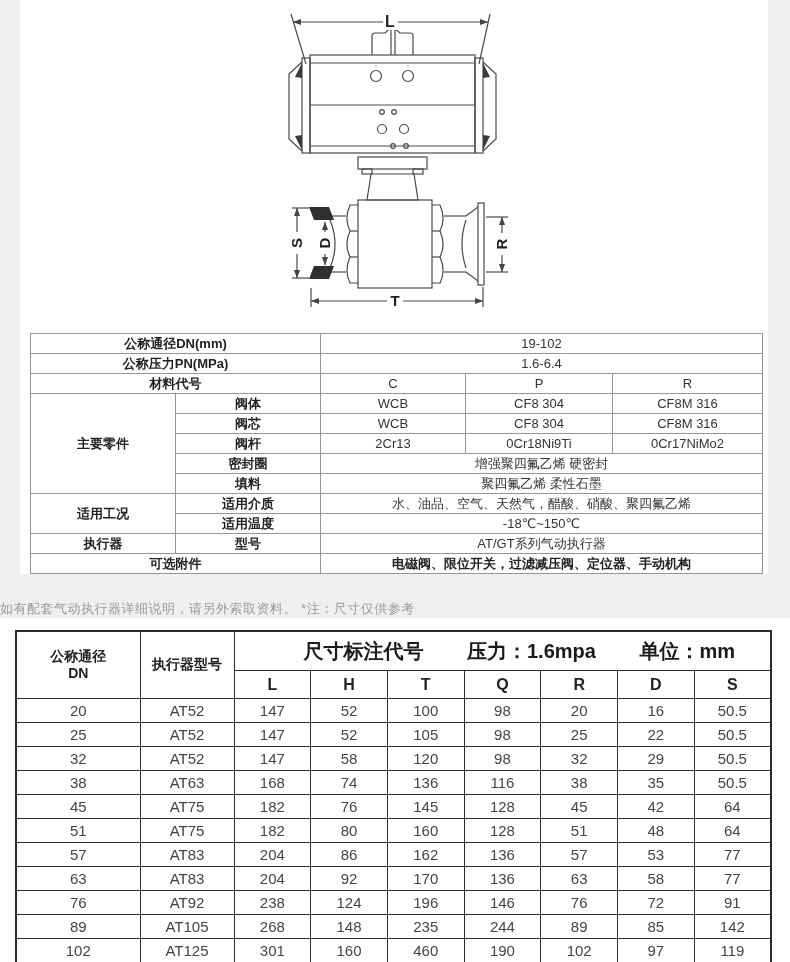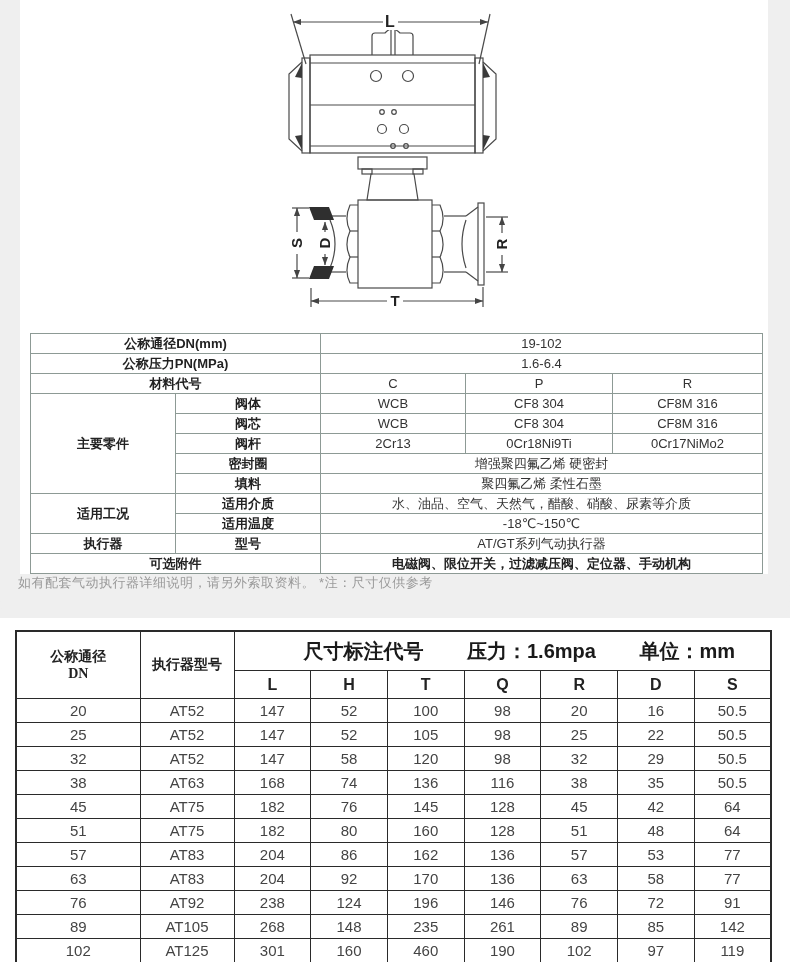--- a/index.html
+++ b/index.html
@@ -6,21 +6,21 @@
   body{
     width:790px;height:962px;position:relative;background:#fff;
     font-family:"Liberation Sans","DejaVu Sans",sans-serif;
     overflow:hidden;
   }
   .gray-strip{position:absolute;background:#efefef;}
   .strip-left{left:0;top:0;width:20px;height:618px;}
   .strip-right{left:768px;top:0;width:22px;height:618px;}
   .note-band{
     position:absolute;left:0;top:574px;width:790px;height:44px;background:#efefef;
-    display:flex;align-items:flex-start;box-sizing:border-box;padding-left:18px;
+    display:flex;align-items:flex-end;box-sizing:border-box;
     color:#999;font-size:13px;letter-spacing:.5px;border-radius:17px;
   }
   svg.drawing{position:absolute;left:0;top:0;}
   svg.drawing text{font:bold 15px "Liberation Sans","DejaVu Sans",sans-serif;fill:#222;}
   svg.drawing text.big{font-size:16px;}
 
   
   table.spec{
     position:absolute;left:30px;top:333px;width:732px;
     border-collapse:collapse;table-layout:fixed;
@@ -35,21 +35,21 @@
   
   table.dims{
     position:absolute;left:15px;top:630px;width:757px;
     border-collapse:collapse;table-layout:fixed;
     text-align:center;color:#444;border:2px solid #2a2a2a;
   }
   .dims th,.dims td{border:1px solid #2a2a2a;vertical-align:middle;}
   .dims thead tr:first-child th{height:36px;}
   .dims thead tr:last-child th{height:25px;font-size:16px;font-weight:bold;color:#222;}
   .dims th.side-h{font-size:14px;font-weight:bold;color:#222;line-height:1.25;}
-  .dims th.side-h span{display:block;font-family:Liberation Serif, serif;}
+  .dims th.side-h span{display:block;}
   .dims td{height:21px;font-size:15px;}
   .title-flex{
     display:flex;justify-content:space-between;align-items:center;
     padding:0 34px 0 68px;font-size:20px;font-weight:bold;color:#1a1a1a;
   }
 </style>
 </head>
 <body>
 
 <div class="gray-strip strip-left"></div>
@@ -204,21 +204,21 @@
       <td class="lbl">密封圈</td>
       <td colspan="3">增强聚四氟乙烯 硬密封</td>
     </tr>
     <tr>
       <td class="lbl">填料</td>
       <td colspan="3">聚四氟乙烯 柔性石墨</td>
     </tr>
     <tr>
       <td class="lbl" rowspan="2">适用工况</td>
       <td class="lbl">适用介质</td>
-      <td colspan="3">水、油品、空气、天然气，醋酸、硝酸、尿素等介质</td>
+      <td colspan="3">水、油品、空气、天然气，醋酸、硝酸、聚四氟乙烯</td>
     </tr>
     <tr>
       <td class="lbl">适用温度</td>
       <td colspan="3">-18℃~150℃</td>
     </tr>
     <tr>
       <td class="lbl">执行器</td>
       <td class="lbl">型号</td>
       <td colspan="3">AT/GT系列气动执行器</td>
     </tr>
@@ -363,21 +363,21 @@
         <td>76</td>
         <td>72</td>
         <td>91</td>
       </tr>
       <tr>
         <td>89</td>
         <td>AT105</td>
         <td>268</td>
         <td>148</td>
         <td>235</td>
-        <td>261</td>
+        <td>244</td>
         <td>89</td>
         <td>85</td>
         <td>142</td>
       </tr>
       <tr>
         <td>102</td>
         <td>AT125</td>
         <td>301</td>
         <td>160</td>
         <td>460</td>

